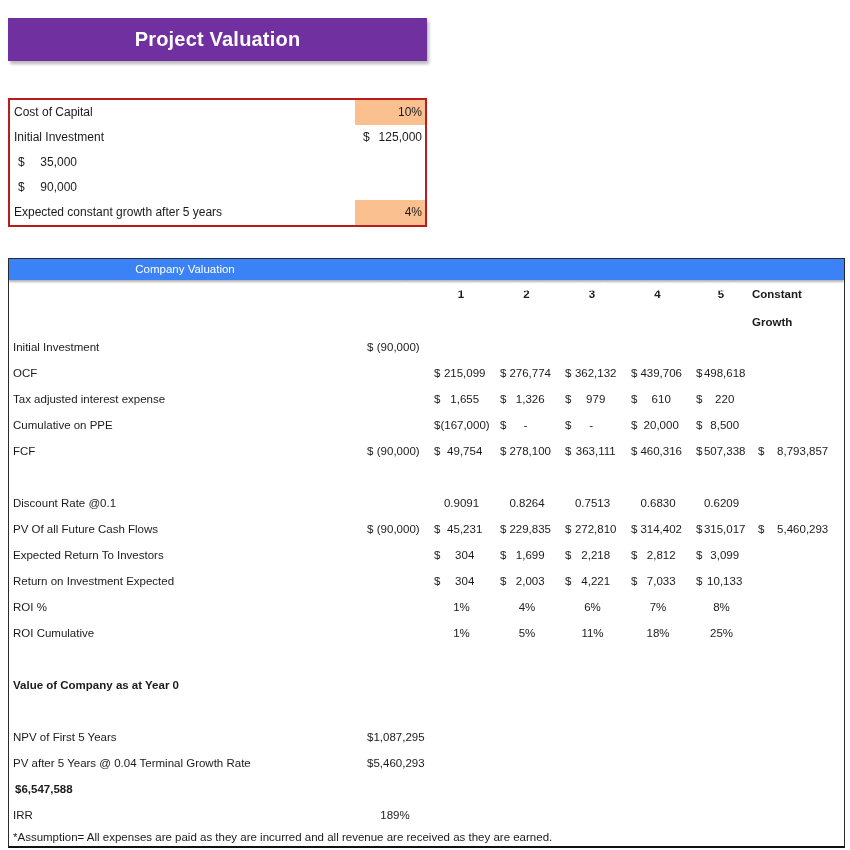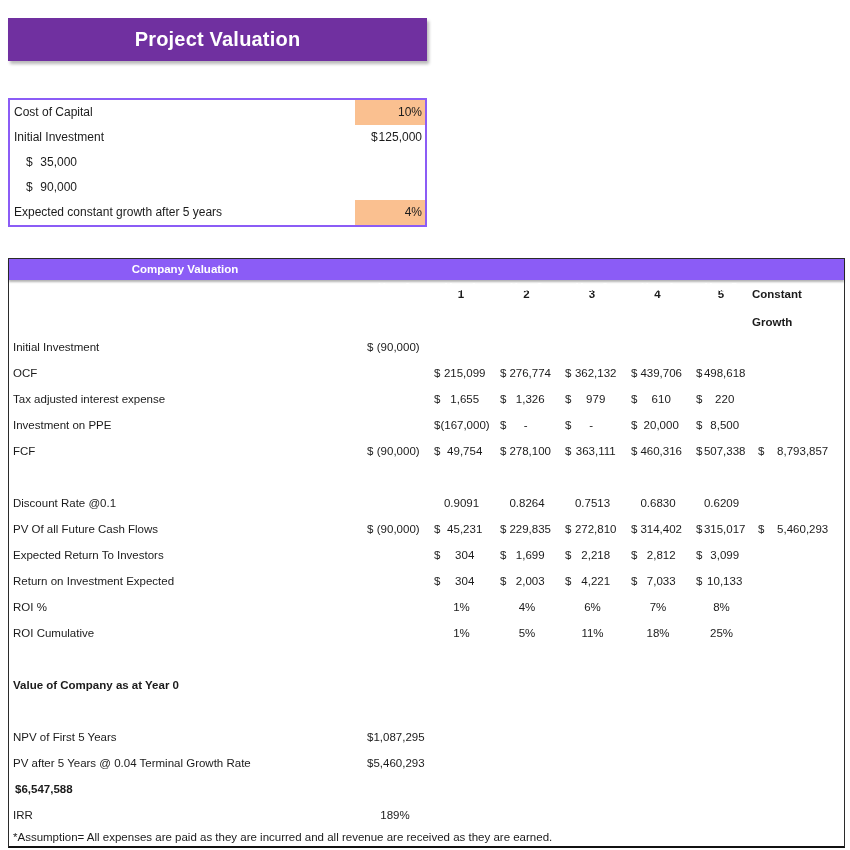--- a/index.html
+++ b/index.html
@@ -12,37 +12,37 @@
   
   .title-bar{
     position:absolute;left:8px;top:18px;width:419px;height:43px;
     background:#7030A0;color:#fff;font-weight:bold;font-size:20px;
     text-align:center;line-height:43px;letter-spacing:.2px;
     box-shadow:2px 3px 3px rgba(0,0,0,.28);
   }
   
   .assump{
     position:absolute;left:8px;top:98px;width:419px;
-    border:2px solid #8b5cf6;background:#fff;box-sizing:border-box;
+    border:2px solid #b91c1c;background:#fff;box-sizing:border-box;
   }
   .a-row{display:flex;height:25px;line-height:25px;font-size:12px;}
   .a-label{flex:1;padding-left:4px;white-space:nowrap;overflow:hidden;}
   .a-val{width:70px;flex:0 0 70px;display:flex;justify-content:center;
-         padding:0 3px 0 16px;box-sizing:border-box;}
+         padding:0 3px 0 8px;box-sizing:border-box;}
   .a-val.hl{background:#FAC090;}
   .a-val .num{flex:1;text-align:right;}
   
   .main{
     position:absolute;left:8px;top:258px;width:837px;
     border:1px solid #2b2b2b;border-bottom:2px solid #111;
     background:#fff;box-sizing:border-box;
   }
   .mt-head{
-    display:flex;height:21px;line-height:21px;background:#8b5cf6;color:#fff;
-    font-weight:bold;font-size:11px;box-shadow:0 2px 2px rgba(0,0,0,.3);
+    display:flex;height:21px;line-height:21px;background:#3b82f6;color:#fff;
+    font-weight:normal;font-size:11px;box-shadow:0 2px 2px rgba(0,0,0,.3);
     position:relative;z-index:2;
   }
   .mt-head .label{text-align:center;font-size:11.5px;}
   .mt-head .ycol{text-align:center;margin-top:18px;}
   .mt-sub{display:flex;height:28px;line-height:28px;font-weight:bold;font-size:11.5px;position:relative;z-index:1;}
   .mt-sub .ynum{text-align:center;}
   .mt-sub .cgh{text-align:left;padding-right:6px;box-sizing:border-box;}
   .mt-row{display:flex;height:26px;line-height:26px;font-size:11.5px;}
   .mt-row.bold{font-weight:bold;}
   .col{flex:0 0 auto;box-sizing:border-box;}
@@ -185,21 +185,21 @@
           <span class="cur">$</span>
           <span class="num">610</span>
         </div>
         <div class="col c5 vcell">
           <span class="cur">$</span>
           <span class="num">220</span>
         </div>
         <div class="col c6 vcell"></div>
       </div>
       <div class="mt-row">
-        <div class="col label rlabel">Investment on PPE</div>
+        <div class="col label rlabel">Cumulative on PPE</div>
         <div class="col c0 vcell"></div>
         <div class="col c1 vcell">
           <span class="cur">$</span>
           <span class="num">(167,000)</span>
         </div>
         <div class="col c2 vcell">
           <span class="cur">$</span>
           <span class="num dash">-</span>
         </div>
         <div class="col c3 vcell">

